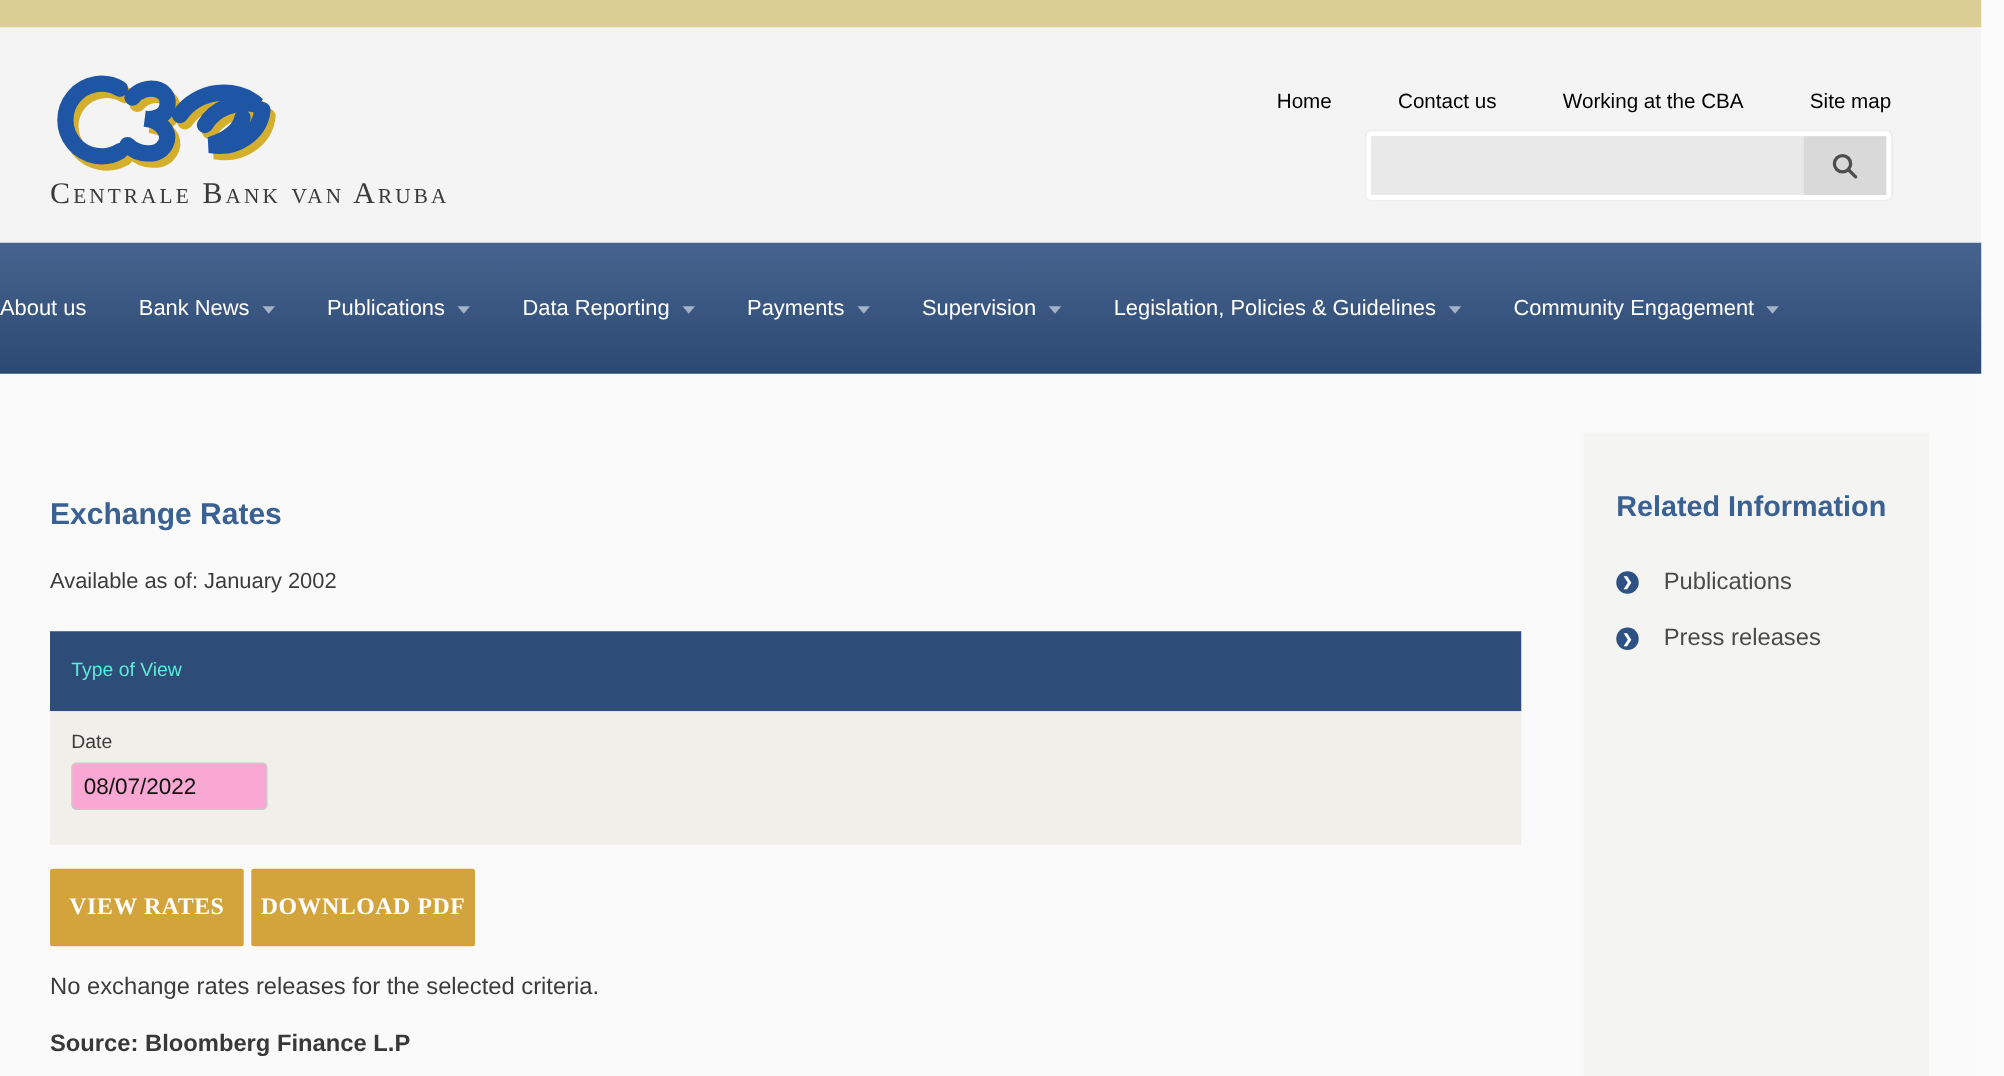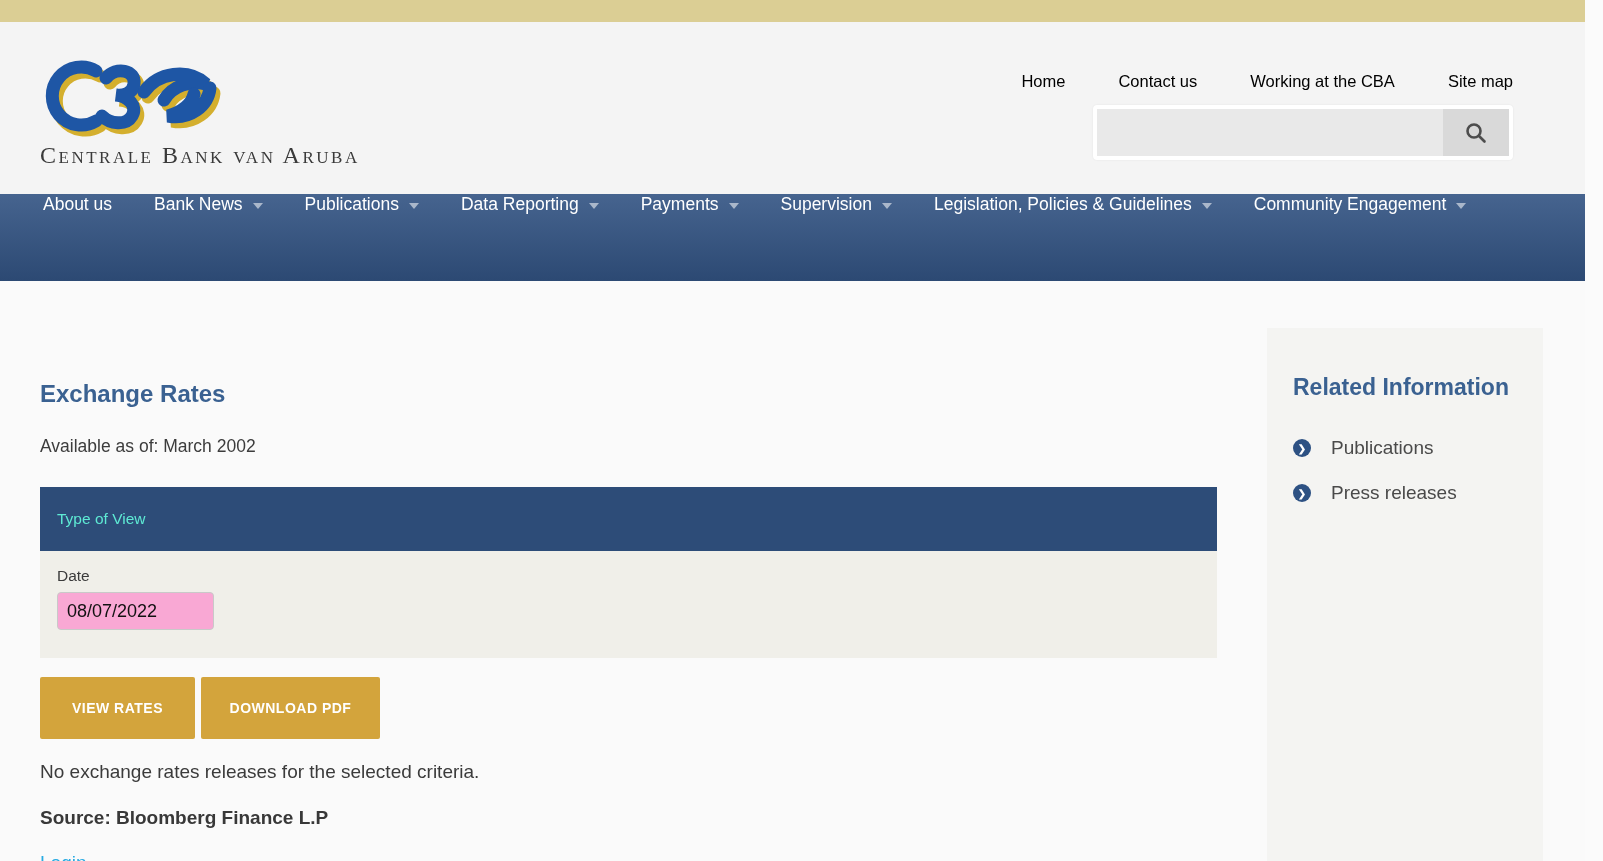--- a/index.html
+++ b/index.html
@@ -41,24 +41,23 @@
     flex: 1; border: none; background: #e9e9e9; outline: none;
     font-size: 17px; padding: 0 10px; color: #333;
   }
   .search-btn {
     width: 66px; border: none; background: #d9d9d9; cursor: pointer;
     display: flex; align-items: center; justify-content: center;
   }
 
   
   .mainnav {
-    height: 87px;
+    height: 105px;
     background: linear-gradient(#46648f, #2c4973);
-    display: flex; align-items: flex-start; gap: 42px;
-    padding-left: 43px;
+    display: flex; align-items: center; gap: 42px;
   }
   .nav-item { display: flex; align-items: center; gap: 10px; cursor: pointer; }
   .nav-item a {
     color: #ffffff; text-decoration: none; font-size: 17.5px; white-space: nowrap;
   }
   .caret {
     width: 0; height: 0;
     border-left: 5px solid transparent; border-right: 5px solid transparent;
     border-top: 6px solid rgba(255,255,255,0.55);
     margin-top: 2px;
@@ -95,22 +94,22 @@
     display: block; margin-top: 7px; width: 157px; height: 38px;
     border: 1px solid #c9c9c9; border-radius: 4px; background: #f9a8d4;
     font-size: 18px; color: #111; padding: 0 9px; outline: none;
     font-family: Liberation Sans, sans-serif;
   }
 
   .btn-row { margin-top: 19px; display: flex; gap: 6px; }
   .gold-btn {
     height: 62px; border: none; cursor: pointer;
     background: #d3a43c; color: #ffffff;
-    font-size: 14px; font-weight: bold; letter-spacing: 0.5px;
-    font-family: Liberation Sans, sans-serif;
+    font-size: 19px; font-weight: bold; letter-spacing: 0.5px;
+    font-family: Liberation Serif, serif;
     border-radius: 2px;
   }
   .btn-view { width: 155px; }
   .btn-pdf { width: 179px; }
 
   .no-results { margin-top: 22px; font-size: 19px; color: #3b3b3b; }
   .source { margin-top: 24px; font-size: 19px; font-weight: bold; color: #383838; }
   .login-link { display: inline-block; margin-top: 23px; font-size: 19px; color: #29abe2; text-decoration: none; }
 
   
@@ -205,21 +204,21 @@
     <div class="nav-item">
       <a href="#">Community Engagement</a>
       <span class="caret"></span>
     </div>
   </nav>
 
   <div class="content">
 
     <main class="main-col">
       <h1 class="page-title">Exchange Rates</h1>
-      <p class="available">Available as of: March 2002</p>
+      <p class="available">Available as of: January 2002</p>
 
       <div class="filter-bar">
         <span class="filter-label">Type of View</span>
       </div>
 
       <div class="date-panel">
         <label class="date-label">Date</label>
         <input type="text" value="08/07/2022" style="">
       </div>
 

